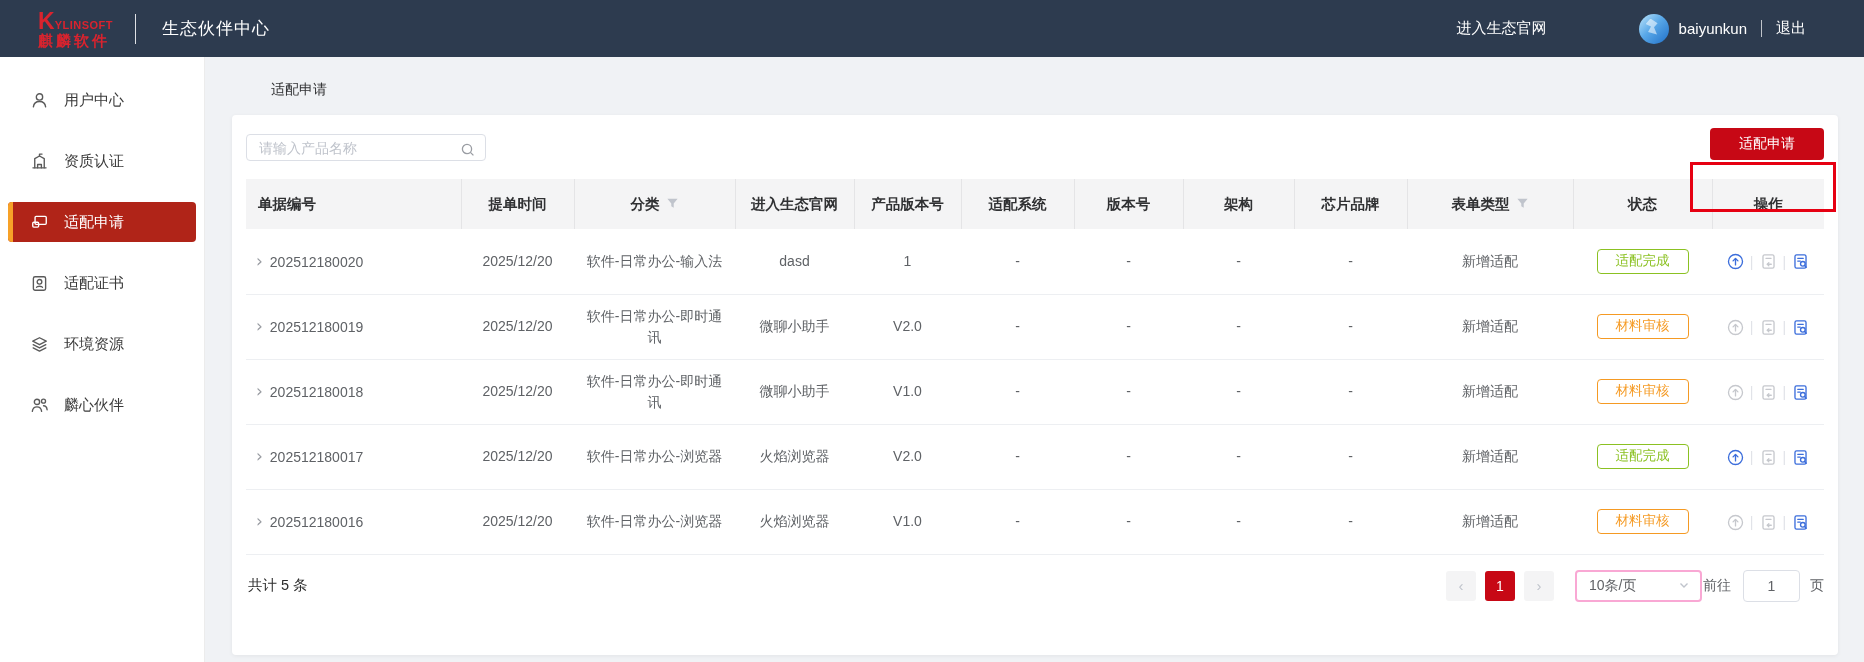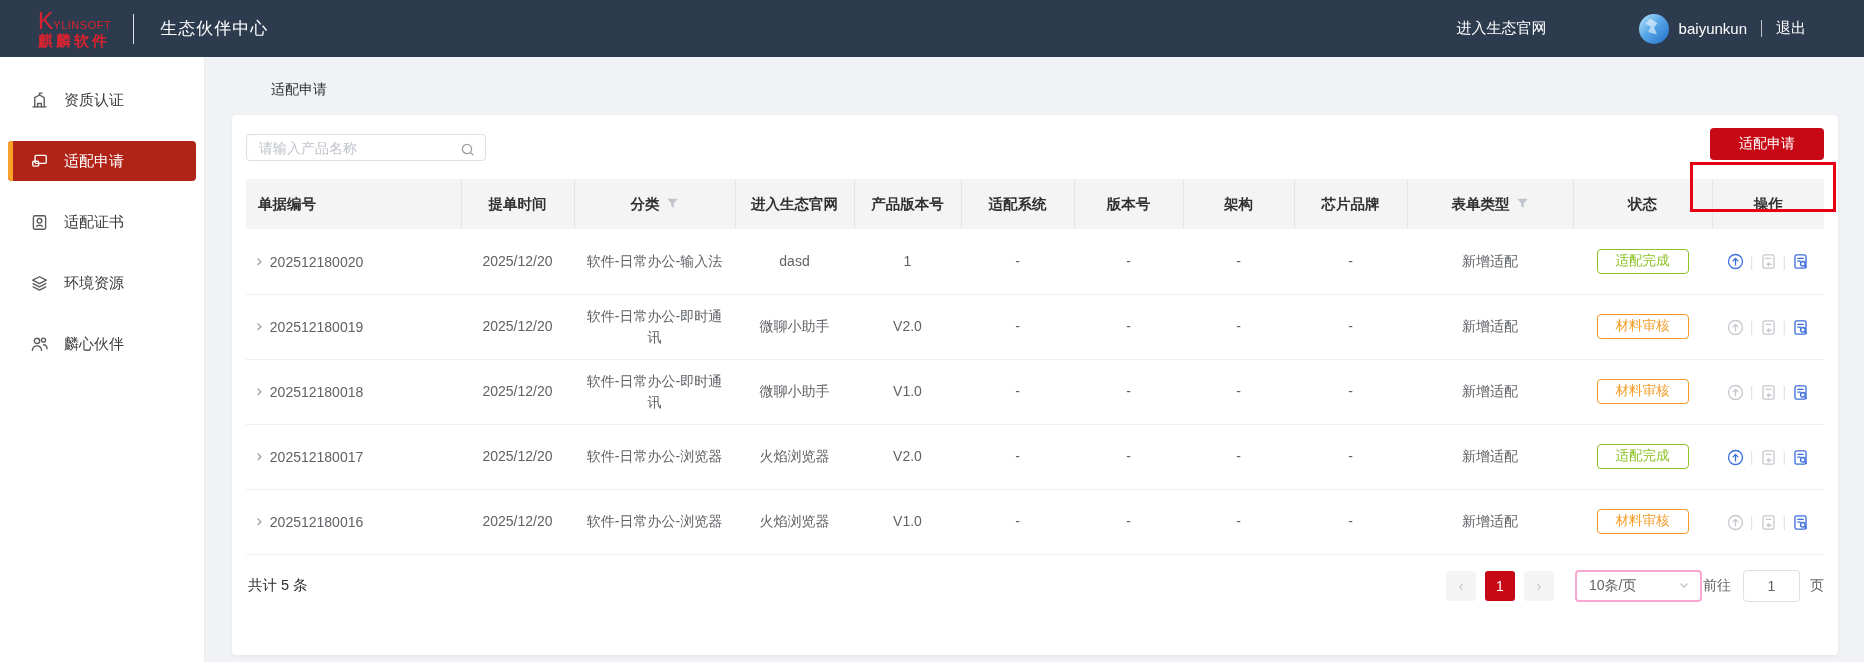--- a/index.html
+++ b/index.html
@@ -2,21 +2,21 @@
 <html><head>
 <meta charset="utf-8">
 <style>
   * { margin:0; padding:0; box-sizing:border-box; }
   html,body { width:1864px; height:662px; overflow:hidden; }
   body { font-family:"Liberation Sans","DejaVu Sans",sans-serif; background:#f0f2f5; position:relative; font-size:14px; color:#303133; }
 
   
   .topbar { height:57px; background:#2d3b4f; display:flex; align-items:center; padding-left:38px; padding-right:58px; }
   .logo { display:flex; flex-direction:column; line-height:1.05; color:#d9232e; cursor:pointer; }
-  .logo-line1 { font-weight:normal; white-space:nowrap; }
+  .logo-line1 { font-weight:bold; white-space:nowrap; }
   .logo-k { font-size:23px; }
   .logo-rest { font-size:11px; letter-spacing:.5px; }
   .logo-line2 { font-size:15px; font-weight:bold; letter-spacing:3px; }
   .topbar-divider { width:1px; height:30px; background:rgba(255,255,255,.85); margin:0 26px 0 22px; }
   .portal-title { color:#fff; font-size:17px; letter-spacing:1px; }
   .topbar-right { margin-left:auto; display:flex; align-items:center; }
   .official-link { color:#fff; font-size:15px; cursor:pointer; margin-right:92px; }
   .avatar { width:30px; height:30px; border-radius:50%; background:linear-gradient(135deg,#bfe6fa 0%,#59a8e8 45%,#1f6fc9 100%); position:relative; overflow:hidden; flex:0 0 auto; }
   .avatar::after { content:""; position:absolute; left:7px; top:5px; width:12px; height:16px; background:rgba(255,255,255,.55); clip-path:polygon(40% 0,100% 30%,70% 55%,95% 100%,20% 85%,45% 50%,0 35%); }
   .username { color:#fff; font-size:15px; margin:0 14px 0 10px; }
@@ -95,20 +95,29 @@
     <span class="username">baiyunkun</span>
     <span class="user-divider"></span>
     <span class="logout-link">退出</span>
   </div>
 </div>
 
 <div class="layout">
 
   <aside class="sidebar">
     <nav class="sidebar-menu" id="sidebar-menu">
+        <div class="menu-item">
+          <span class="mi-icon">
+            <svg width="19" height="19" viewBox="0 0 18 18" fill="none" stroke="currentColor" stroke-width="1.3" stroke-linecap="round" stroke-linejoin="round">
+              <circle cx="9" cy="5.6" r="3"></circle>
+              <path d="M3.2 15c.4-3.2 2.8-5 5.8-5s5.4 1.8 5.8 5"></path>
+            </svg>
+          </span>
+          <span>用户中心</span>
+        </div>
         <div class="menu-item">
           <span class="mi-icon">
             <svg width="19" height="19" viewBox="0 0 18 18" fill="none" stroke="currentColor" stroke-width="1.3" stroke-linecap="round" stroke-linejoin="round">
               <path d="M4.5 15V6.2L9 3.8l4.5 2.4V15"></path>
               <path d="M2.8 15h12.4"></path>
               <path d="M7.2 15v-3.2h3.6V15"></path>
               <path d="M9 3.8V2h2.4"></path>
             </svg>
           </span>
           <span>资质认证</span>

